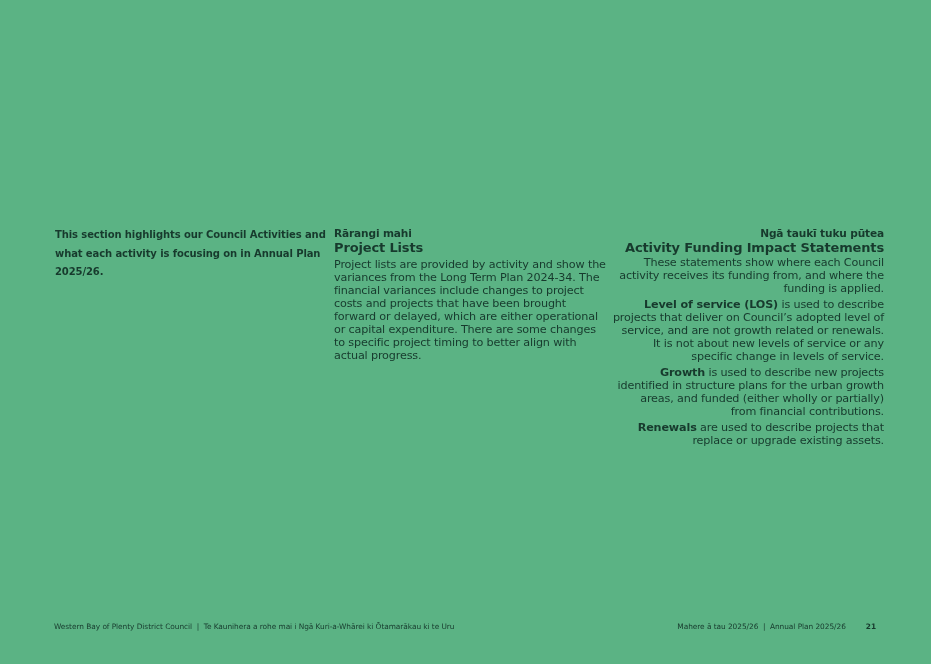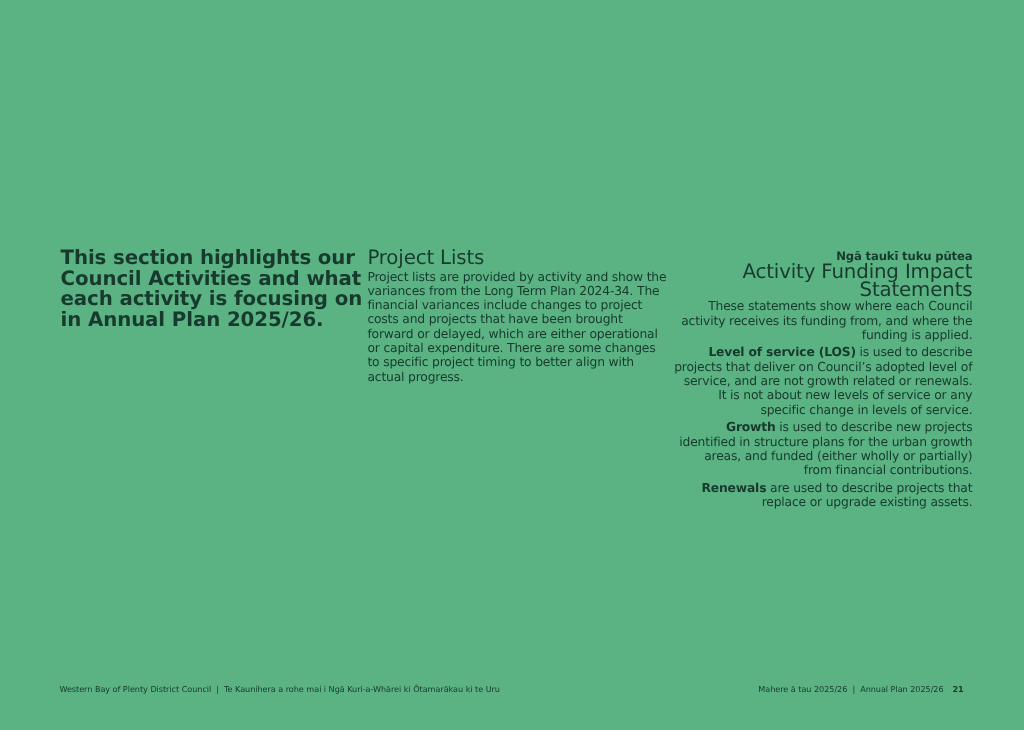--- a/index.html
+++ b/index.html
@@ -13,21 +13,21 @@
       color: #173a2d;
       font-family: "DejaVu Sans", sans-serif;
       position: relative;
       overflow: hidden;
     }
     .intro {
       position: absolute;
       left: 55px;
       top: 226px;
       width: 275px;
-      font-size: 18px;
+      font-size: 10px;
       line-height: 18.5px;
       font-weight: bold;
       letter-spacing: -0.1px;
     }
     .col {
       position: absolute;
       top: 227px;
       width: 272px;
       font-size: 11.2px;
       line-height: 13px;
@@ -35,22 +35,22 @@
     }
     .col-1 { left: 334px; }
     .col-2 { left: 612px; text-align: right; }
     .subtitle {
       font-weight: bold;
       font-size: 10.6px;
       line-height: 13px;
       margin: 0;
     }
     .heading {
-      font-weight: normal;
-      font-size: 18px;
+      font-weight: bold;
+      font-size: 13px;
       line-height: 16px;
       margin: 0 0 0 0;
     }
     .para {
       margin: 0 0 3px 0;
     }
     .para-gap {
       margin-top: 2px;
     }
     .italic-heading {
@@ -65,29 +65,30 @@
       position: absolute;
       top: 622px;
       font-size: 7.4px;
       line-height: 10px;
       letter-spacing: -0.05px;
     }
     .footer-left { left: 54px; }
     .footer-right { right: 55px; text-align: right; }
     .page-num {
       font-weight: bold;
-      margin-left: 8px;
+      margin-left: 20px;
     }
   </style>
 </head>
 <body>
 
 <div class="intro">This section highlights our Council Activities and what each activity is focusing on in Annual Plan 2025/26.</div>
 
 <div class="col col-1">
+  <p class="subtitle">Rārangi mahi</p>
   <p class="heading">Project Lists</p>
   <p class="para para-gap">Project lists are provided by activity and show the variances from the Long Term Plan 2024-34.  The financial variances include changes to project costs and projects that have been brought forward or delayed, which are either operational or capital expenditure. There are some changes to specific project timing to better align with actual progress.</p>
 </div>
 
 <div class="col col-2">
   <p class="subtitle">Ngā taukī tuku pūtea</p>
   <p class="heading">Activity Funding Impact Statements</p>
   <p class="para">These statements show where each Council activity receives its funding from, and where the funding is applied.</p>
   <p class="para para-gap"><span class="term">Level of service (LOS)</span><span> is used to describe projects that deliver on Council’s adopted level of service, and are not growth related or renewals. It is not about new levels of service or any specific change in levels of service.</span></p>
   <p class="para para-gap"><span class="term">Growth</span><span> is used to describe new projects identified in structure plans for the urban growth areas, and funded (either wholly or partially) from financial contributions.</span></p>

